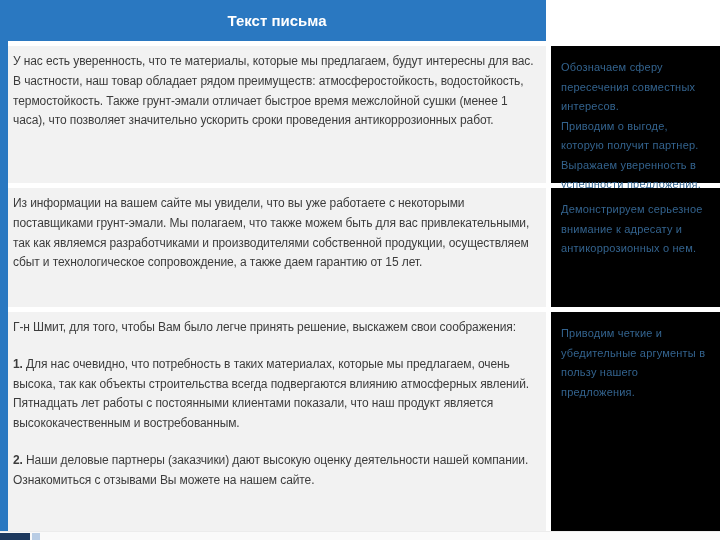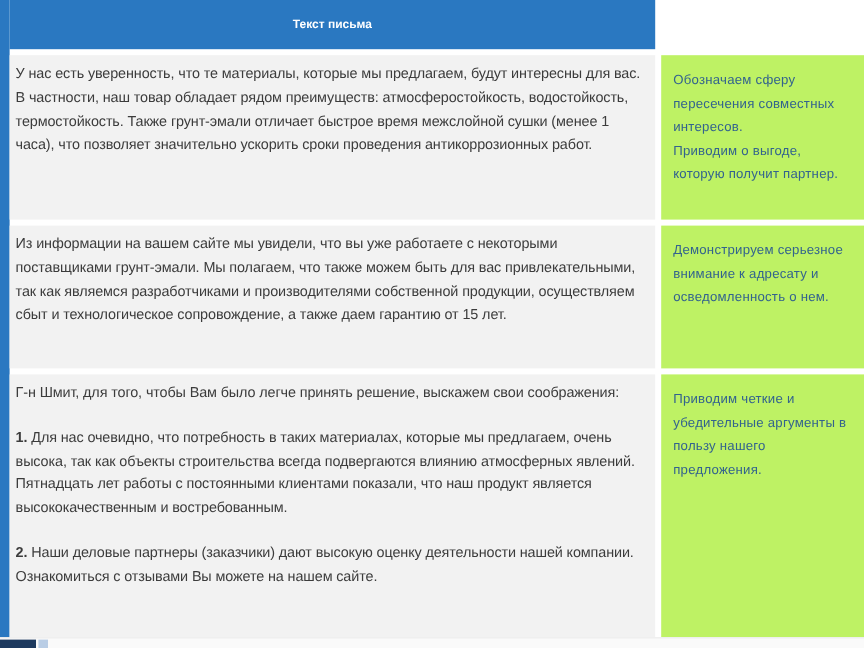--- a/index.html
+++ b/index.html
@@ -6,29 +6,29 @@
   .slide{
     position:relative;width:720px;height:540px;background:#ffffff;overflow:hidden;
     font-family:"Liberation Sans",sans-serif;
   }
   .stripe{position:absolute;left:0;top:0;width:8px;height:540px;background:#2A78C1;}
   .hdr{
     position:absolute;top:0;height:41px;background:#2A78C1;
     display:flex;align-items:center;justify-content:center;text-align:center;
     font-weight:bold;
   }
-  .hdr-left{left:8px;width:538px;color:#ffffff;font-size:10px;}
+  .hdr-left{left:8px;width:538px;color:#ffffff;font-size:15px;}
   .hdr-right{left:551px;width:169px;color:#1E3A5F;font-size:13px;line-height:16px;padding:0 6px;box-sizing:border-box;}
   .cell{position:absolute;box-sizing:border-box;}
   .cell-l{
     left:8px;width:538px;background:#F2F2F2;color:#3C3C3C;
     font-size:12px;line-height:19.8px;padding:6px 8px 0 5px;letter-spacing:-0.1px;
   }
   .cell-r{
-    left:551px;width:169px;background:#bef264;color:#33638E;
+    left:551px;width:169px;background:#000000;color:#33638E;
     font-size:11px;line-height:19.5px;padding:12px 8px 0 10px;letter-spacing:0.2px;
   }
   .r1{top:46px;height:137px;}
   .r2{top:188px;height:119px;}
   .r3{top:312px;height:219px;}
   .cell-l p{margin:0;}
   .cell-l p + p{margin-top:17px;}
   .cell-r p{margin:0;}
   .footer-strip{position:absolute;left:0;top:531px;width:720px;height:9px;background:#FAFAFA;border-top:1px solid #ececec;box-sizing:border-box;}
   .bottom-bar{position:absolute;left:0;top:533px;width:30px;height:7px;background:#1E3A5F;}
@@ -42,27 +42,28 @@
   <div class="stripe"></div>
 
   <div class="hdr hdr-left">Текст письма</div>
 
   <div class="cell cell-l r1">
       <p>У нас есть уверенность, что те материалы, которые мы предлагаем, будут интересны для вас. В частности, наш товар обладает рядом преимуществ:  атмосферостойкость, водостойкость,  термостойкость. Также грунт-эмали  отличает быстрое время межслойной сушки (менее 1 часа), что позволяет значительно ускорить сроки проведения антикоррозионных работ.</p>
     </div>
   <div class="cell cell-r r1">
       <p>Обозначаем сферу пересечения совместных интересов.</p>
       <p>Приводим о выгоде, которую получит партнер.</p>
+      <p>Выражаем уверенность в успешности предложения.</p>
     </div>
 
   <div class="cell cell-l r2">
       <p>Из информации на вашем сайте мы увидели, что вы уже работаете с некоторыми поставщиками грунт-эмали. Мы полагаем, что также можем быть для вас привлекательными, так как являемся разработчиками и производителями собственной продукции, осуществляем сбыт и технологическое сопровождение, а также даем гарантию от 15 лет.</p>
     </div>
   <div class="cell cell-r r2">
-      <p>Демонстрируем серьезное внимание к адресату и осведомленность о нем.</p>
+      <p>Демонстрируем серьезное внимание к адресату и антикоррозионных о нем.</p>
     </div>
 
   <div class="cell cell-l r3">
       <p>Г-н Шмит, для того, чтобы Вам было легче принять решение, выскажем свои соображения:</p>
       <p><b>1. </b>Для нас очевидно, что потребность в таких материалах, которые мы предлагаем, очень высока, так как объекты строительства всегда подвергаются влиянию атмосферных явлений.  Пятнадцать  лет работы с постоянными клиентами показали, что наш продукт является высококачественным и востребованным.</p>
       <p><b>2. </b>Наши деловые партнеры (заказчики) дают высокую оценку деятельности нашей компании. Ознакомиться с отзывами  Вы можете на нашем сайте.</p>
     </div>
   <div class="cell cell-r r3">
       <p>Приводим четкие и убедительные аргументы в пользу нашего предложения.</p>
     </div>

